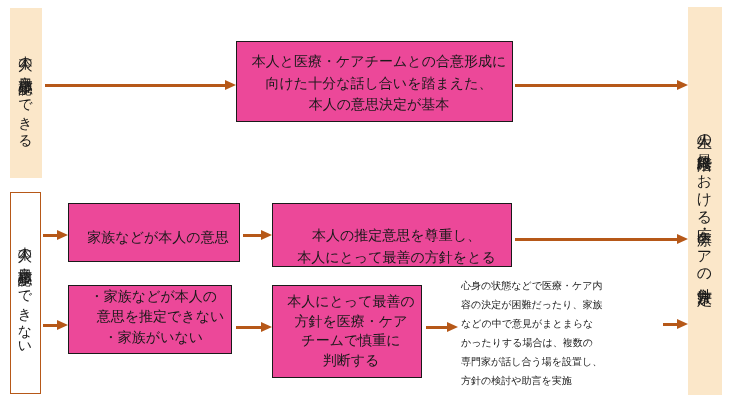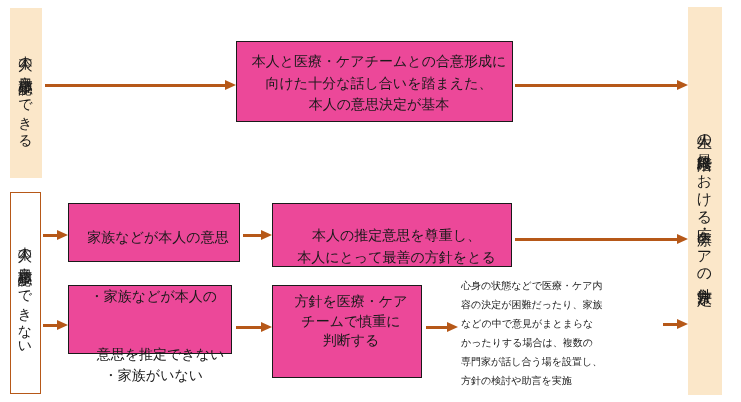--- a/index.html
+++ b/index.html
@@ -23,21 +23,21 @@
   .fbox{
     position:absolute;border:1.6px solid #1a1a1a;background:#ec4899;
     font-size:14px;line-height:21.5px;box-sizing:border-box;text-align:center;
   }
   #box-agreement {left:236px;top:41px;width:277px;height:81px;padding:9px 4px 0 13px;}
   #box-estimate  {left:68px;top:203px;width:172px;height:59px;padding:22px 4px 0 12px;line-height:22px;}
   #box-respect   {left:272px;top:203px;width:240px;height:64px;padding:20px 4px 0 13px;line-height:22px;}
   #box-cannot    {left:68px;top:285px;width:164px;height:69px;padding:0 4px 0 11px;line-height:20px;}
   #box-team      {left:272px;top:285px;width:150px;height:93px;padding:6px 4px 0 12px;line-height:19.5px;}
   #note-experts  {position:absolute;left:461px;top:276px;width:212px;font-size:10px;line-height:19px;}
-  .indent{padding-left:14px;margin-top:38px;}
+  .indent{padding-left:14px;}
   .gap{margin-top:1px;}
   
   .arrow{position:absolute;height:2.6px;background:#b65818;}
   .arrow::after{
     content:"";position:absolute;right:-11px;top:50%;transform:translateY(-50%);
     width:0;height:0;border-left:11px solid #b65818;
     border-top:5.5px solid transparent;border-bottom:5.5px solid transparent;
   }
   #a1{left:45px; top:84px; width:180px;}
   #a2{left:515px;top:84px; width:162px;}
@@ -75,20 +75,21 @@
     <div>本人にとって最善の方針をとる</div>
   </div>
 
   <div id="box-cannot" class="fbox">
     <div>・家族などが本人の</div>
     <div class="indent">意思を推定できない</div>
     <div class="gap">・家族がいない</div>
   </div>
 
   <div id="box-team" class="fbox">
+    <div>本人にとって最善の</div>
     <div>方針を医療・ケア</div>
     <div>チームで慎重に</div>
     <div>判断する</div>
   </div>
 
   <div id="note-experts">
     <div>心身の状態などで医療・ケア内</div>
     <div>容の決定が困難だったり、家族</div>
     <div>などの中で意見がまとまらな</div>
     <div>かったりする場合は、複数の</div>

